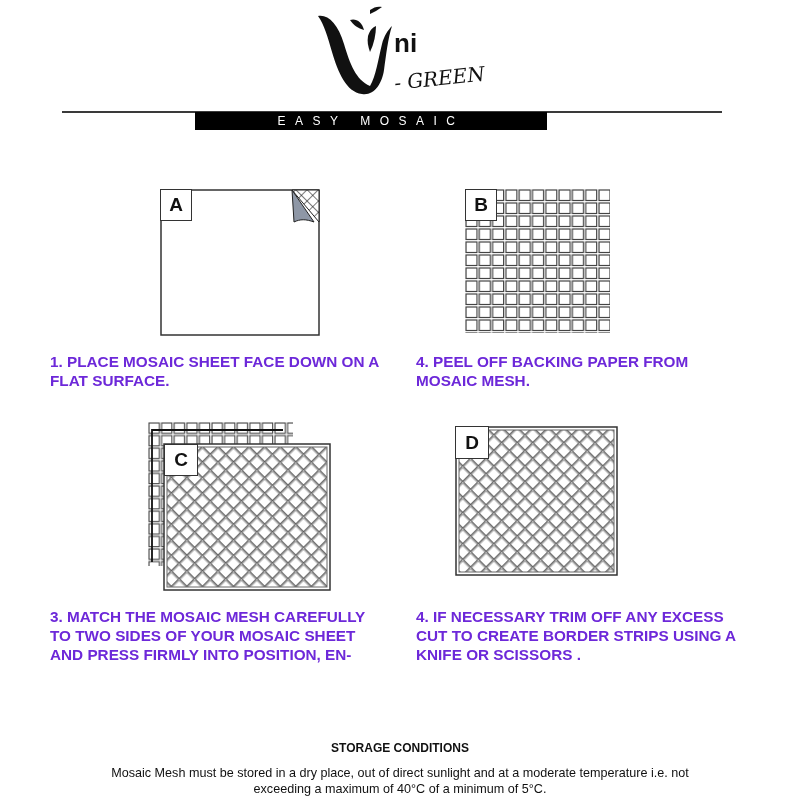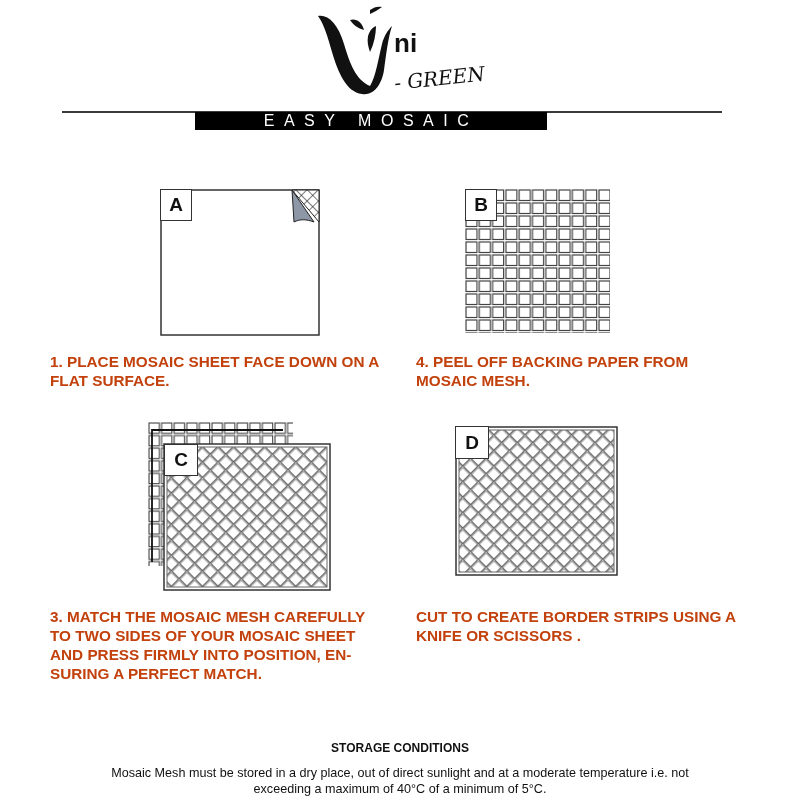--- a/index.html
+++ b/index.html
@@ -1,22 +1,22 @@
 <!DOCTYPE html>
 <html><head>
   <meta charset="utf-8">
   <style>
     html, body { margin:0; padding:0; background:#ffffff; }
     body { width:800px; height:800px; position:relative; overflow:hidden; font-family:"DejaVu Sans", sans-serif; color:#111; }
     .abs { position:absolute; }
     .logo { left:312px; top:4px; width:180px; height:92px; }
     .rule { left:62px; top:111px; width:660px; height:2px; background:#3a3a3a; }
-    .banner { left:195px; top:112px; width:352px; height:18px; background:#000; color:#fff; font-family:"Liberation Sans", sans-serif; font-size:16px; letter-spacing:9.5px; line-height:18px; text-align:center; text-indent:0; }
+    .banner { left:195px; top:112px; width:352px; height:18px; background:#000; color:#fff; font-family:"Liberation Sans", sans-serif; font-size:12px; letter-spacing:9.5px; line-height:18px; text-align:center; text-indent:0; }
     .banner span { display:inline-block; padding-left:0px; }
-    .step-text { font-family:"Liberation Sans", sans-serif; font-weight:bold; font-size:15.3px; line-height:19px; color:#c2410c; }
+    .step-text { font-family:"Liberation Sans", sans-serif; font-weight:bold; font-size:15.3px; line-height:19px; color:#6d28d9; }
     .fig { position:absolute; }
     .label-box { position:absolute; background:#fff; border:1.5px solid #333; font-family:"Liberation Sans", sans-serif; font-weight:bold; font-size:19px; color:#111; display:flex; align-items:center; justify-content:center; box-sizing:border-box; }
     .storage-title { left:0; width:800px; top:741px; text-align:center; font-family:"Liberation Sans", sans-serif; font-weight:bold; font-size:12px; }
     .storage-body { left:60px; width:680px; top:765px; text-align:center; font-family:"Liberation Sans", sans-serif; font-size:12.6px; line-height:16px; }
   </style>
 </head>
 <body>
 
 <div class="abs logo">
   <svg width="180" height="92" viewBox="0 0 180 92">
@@ -115,24 +115,24 @@
     <rect x="1" y="1" width="161" height="148" fill="#fff" stroke="#333" stroke-width="1.5"></rect>
     <rect x="4" y="4" width="155" height="142" fill="url(#meshD)" stroke="#666" stroke-width="1"></rect>
   </svg>
   <div class="label-box" style="left:0;top:0;width:34px;height:33px;">D</div>
 </div>
 
 <div class="abs step-text" style="left:50px;top:607px;width:360px;">
   <div>3.   MATCH THE MOSAIC MESH CAREFULLY</div>
   <div>TO TWO SIDES OF YOUR MOSAIC SHEET</div>
   <div>AND PRESS FIRMLY INTO POSITION, EN-</div>
-  <div>SURING A PERFECT MATCH.</div>
 </div>
 
 <div class="abs step-text" style="left:416px;top:607px;width:370px;">
+  <div>4.   IF NECESSARY TRIM OFF ANY EXCESS</div>
   <div>CUT TO CREATE BORDER STRIPS USING A</div>
   <div>KNIFE OR SCISSORS .</div>
 </div>
 
 <div class="abs storage-title">STORAGE CONDITIONS</div>
 <div class="abs storage-body">
   <div>Mosaic Mesh must be stored in a dry place, out of direct sunlight and at a moderate temperature i.e. not</div>
   <div>exceeding a maximum of 40°C of a minimum of 5°C.</div>
 </div>
 

